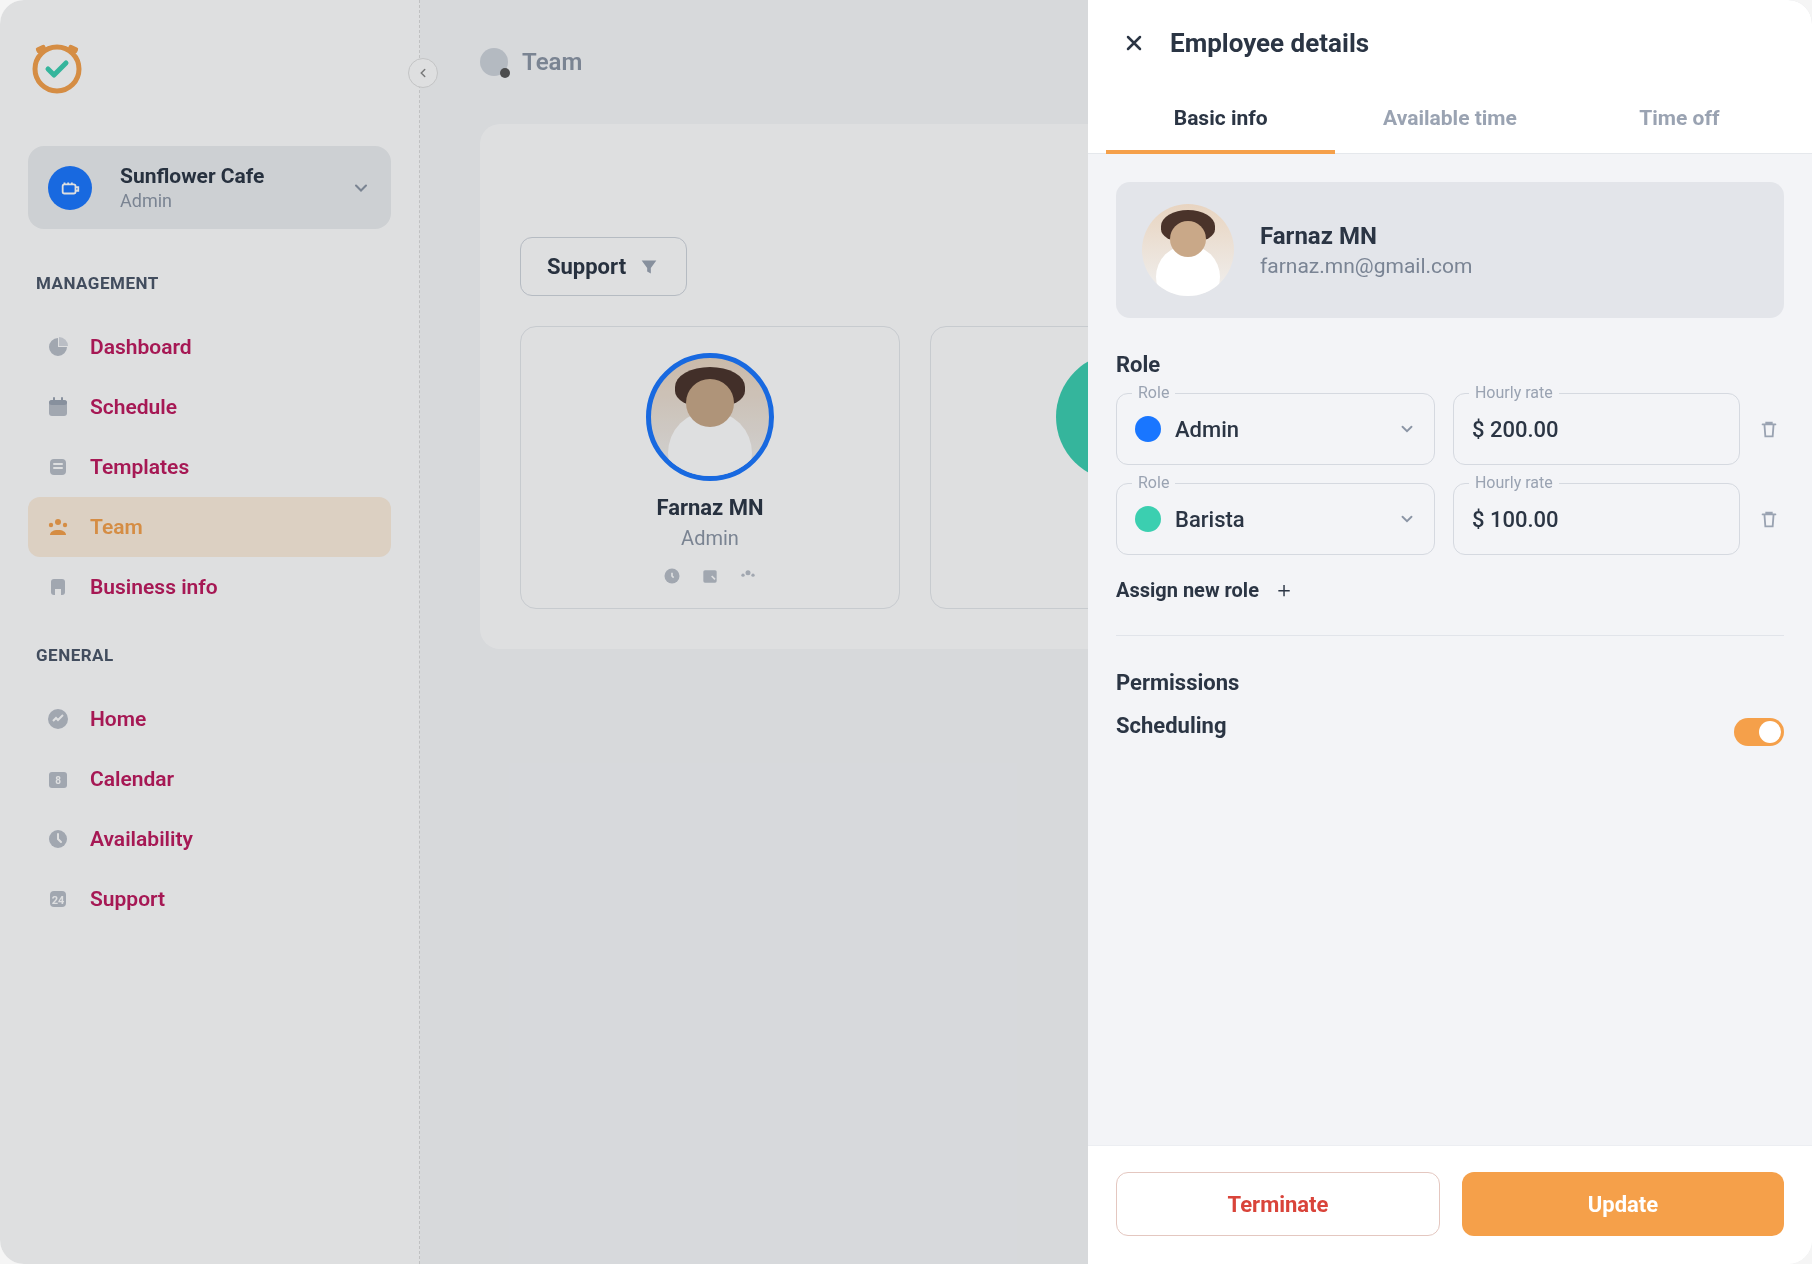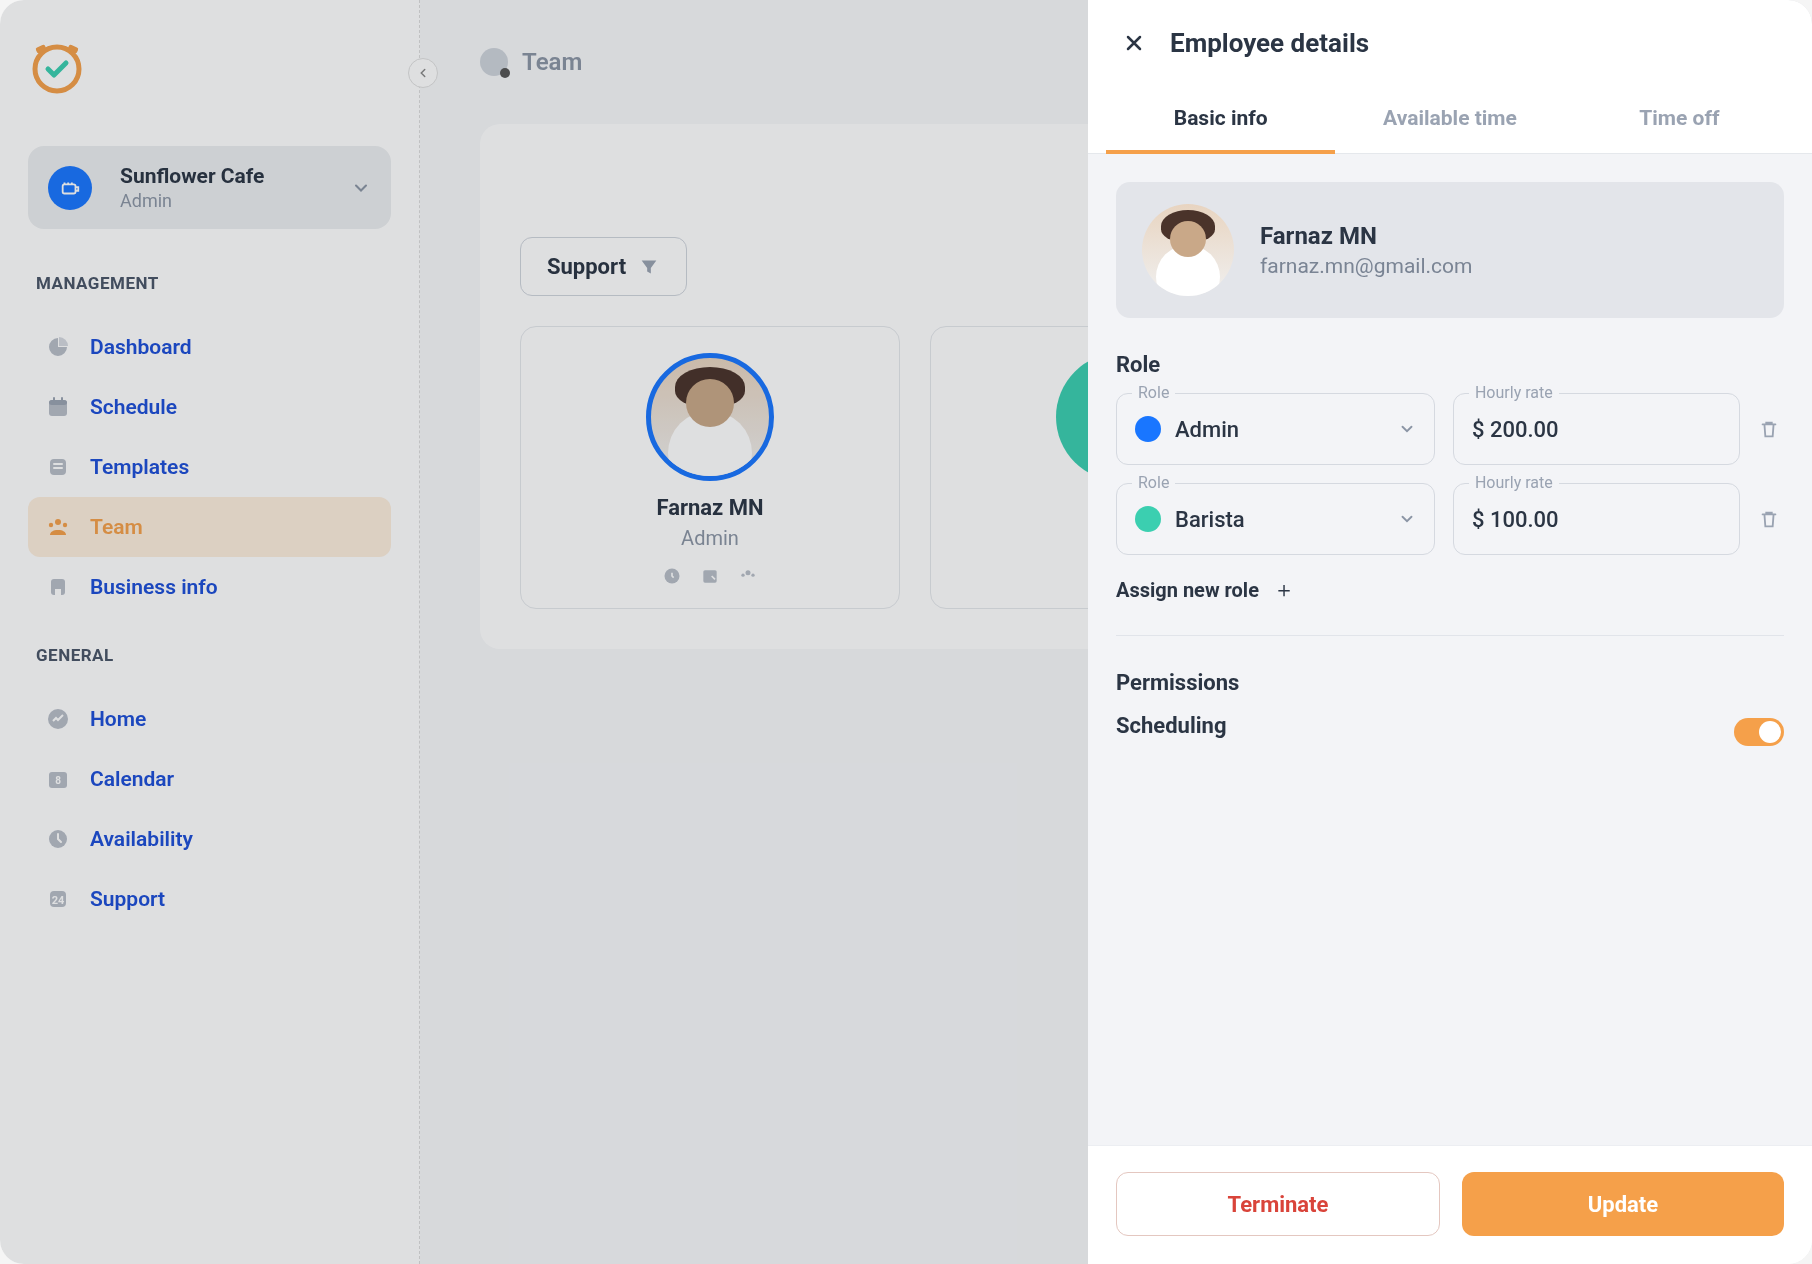--- a/index.html
+++ b/index.html
@@ -11,21 +11,21 @@
 .sidebar { width: 420px; background: #fff; padding: 40px 28px; border-right: 1px dashed #ddd; flex-shrink: 0; }
 .logo { width: 58px; height: 58px; margin-bottom: 48px; }
 .org-switcher { display: flex; align-items: center; gap: 28px; background: #eceef0; border-radius: 16px; padding: 18px 20px; margin-bottom: 44px; cursor: pointer; }
 .org-icon { width: 44px; height: 44px; background: #1976ff; border-radius: 50%; display: flex; align-items: center; justify-content: center; color: #fff; font-size: 20px; }
 .org-text { flex: 1; }
 .org-name { font-weight: 700; color: #2b3544; font-size: 21px; }
 .org-role { color: #8b95a5; font-size: 18px; margin-top: 2px; }
 .chev { color: #8b95a5; }
 
 .section-label { color: #4a5568; font-weight: 700; font-size: 17px; letter-spacing: 0.5px; margin: 28px 8px 24px; }
-.nav-item { display: flex; align-items: center; gap: 18px; padding: 16px 16px; border-radius: 12px; cursor: pointer; color: #1d4ed8; font-size: 21px; font-weight: 600; }
+.nav-item { display: flex; align-items: center; gap: 18px; padding: 16px 16px; border-radius: 12px; cursor: pointer; color: #be185d; font-size: 21px; font-weight: 600; }
 .nav-item .nav-icon { width: 28px; height: 28px; display: flex; align-items: center; justify-content: center; }
 .nav-item.active { background: #fdeedd; color: #f5a04a; }
 .nav-item.active .nav-icon { color: #f5a04a; }
 
 
 .collapse-btn { position: absolute; left: 408px; top: 58px; width: 30px; height: 30px; border-radius: 50%; background: #fff; border: 1px solid #e0e0e0; display: flex; align-items: center; justify-content: center; color: #888; cursor: pointer; z-index: 5; }
 
 
 .main { flex: 1; background: #f7f8fa; padding: 48px 60px; position: relative; }
 .page-head { display: flex; align-items: center; gap: 14px; margin-bottom: 48px; }

